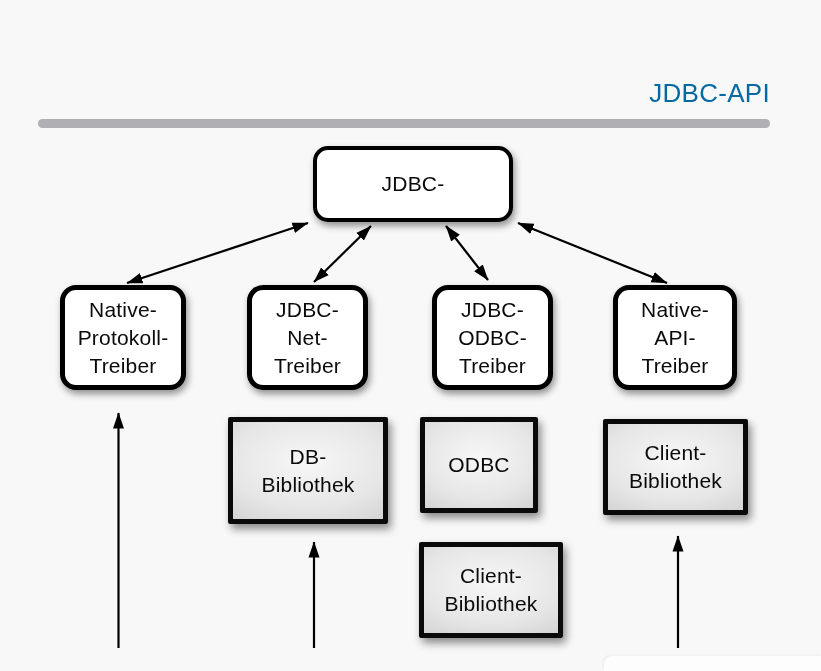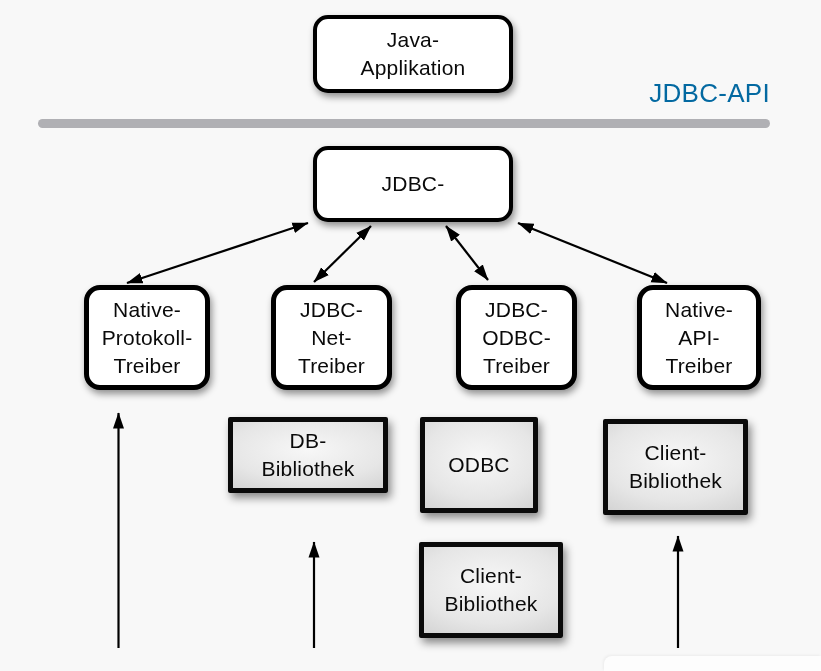--- a/index.html
+++ b/index.html
@@ -35,21 +35,21 @@
     letter-spacing: 0.2px;
     z-index: 2;
   }
   .node .ln { display: block; white-space: nowrap; }
   .node.round {
     background: #ffffff;
     border: 4px solid #000000;
     border-radius: 15px;
     box-shadow: 2px 4px 7px rgba(0,0,0,0.42);
   }
-  .node.round.thick { border-width: 5px; border-radius: 16px; margin-left: 24px; }
+  .node.round.thick { border-width: 5px; border-radius: 16px; }
   .node.gray {
     background: radial-gradient(ellipse 95% 85% at 50% 42%, #f7f7f7 0%, #e6e6e6 55%, #cccccc 100%);
     border: 5px solid #0a0a0a;
     border-radius: 2px;
     box-shadow: 3px 5px 9px rgba(0,0,0,0.45);
   }
   .separator {
     position: absolute;
     left: 38px;
     top: 119px;
@@ -105,24 +105,20 @@
 
       <line x1="118.5" y1="648" x2="118.5" y2="413" marker-end="url(#ah-end)"></line>
       <line x1="314" y1="648" x2="314" y2="542" marker-end="url(#ah-end)"></line>
       <line x1="678" y1="648" x2="678" y2="536" marker-end="url(#ah-end)"></line>
     </g>
   </svg>
 
   <div class="api-label">JDBC-API</div>
   <div class="separator"></div>
 
-  <div class="node round" style="left:313px;top:15px;width:200px;height:78px">
-    <span class="ln">Java-</span>
-    <span class="ln">Applikation</span>
-  </div>
 
   <div class="node round" style="left:313px;top:146px;width:200px;height:76px">
     <span class="ln">JDBC-</span>
   </div>
 
   <div class="node round thick" style="left:60px;top:285px;width:126px;height:105px">
     <span class="ln">Native-</span>
     <span class="ln">Protokoll-</span>
     <span class="ln">Treiber</span>
   </div>
@@ -138,21 +134,21 @@
     <span class="ln">ODBC-</span>
     <span class="ln">Treiber</span>
   </div>
 
   <div class="node round thick" style="left:613px;top:285px;width:124px;height:105px">
     <span class="ln">Native-</span>
     <span class="ln">API-</span>
     <span class="ln">Treiber</span>
   </div>
 
-  <div class="node gray" style="left:228px;top:417px;width:160px;height:76px">
+  <div class="node gray" style="left:228px;top:417px;width:160px;height:107px">
     <span class="ln">DB-</span>
     <span class="ln">Bibliothek</span>
   </div>
 
   <div class="node gray" style="left:420px;top:417px;width:118px;height:96px">
     <span class="ln">ODBC</span>
   </div>
 
   <div class="node gray" style="left:603px;top:419px;width:145px;height:96px">
     <span class="ln">Client-</span>

